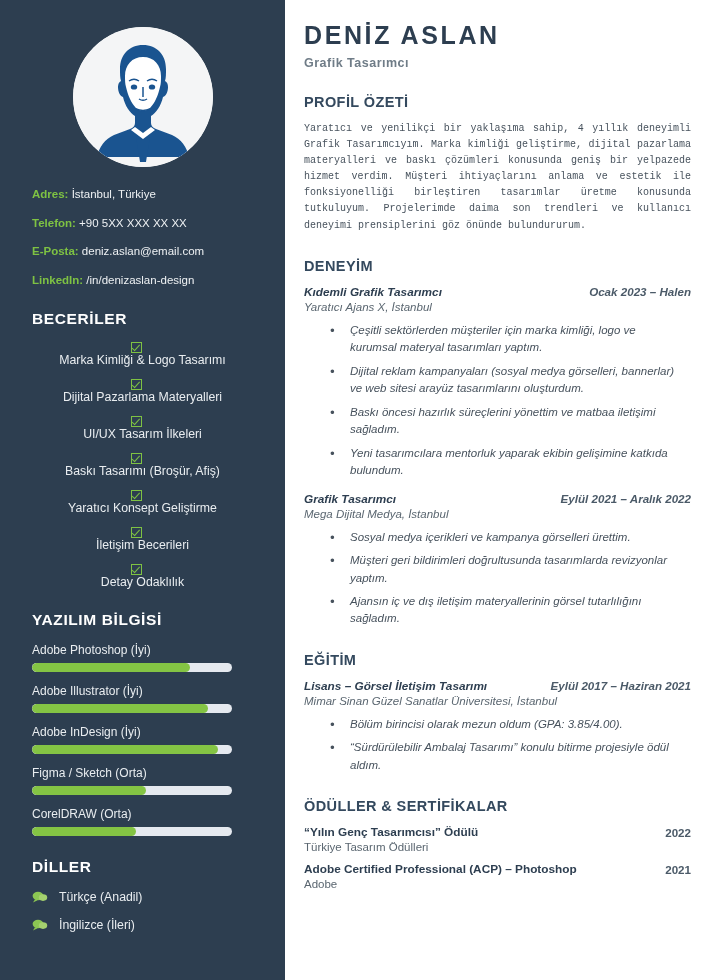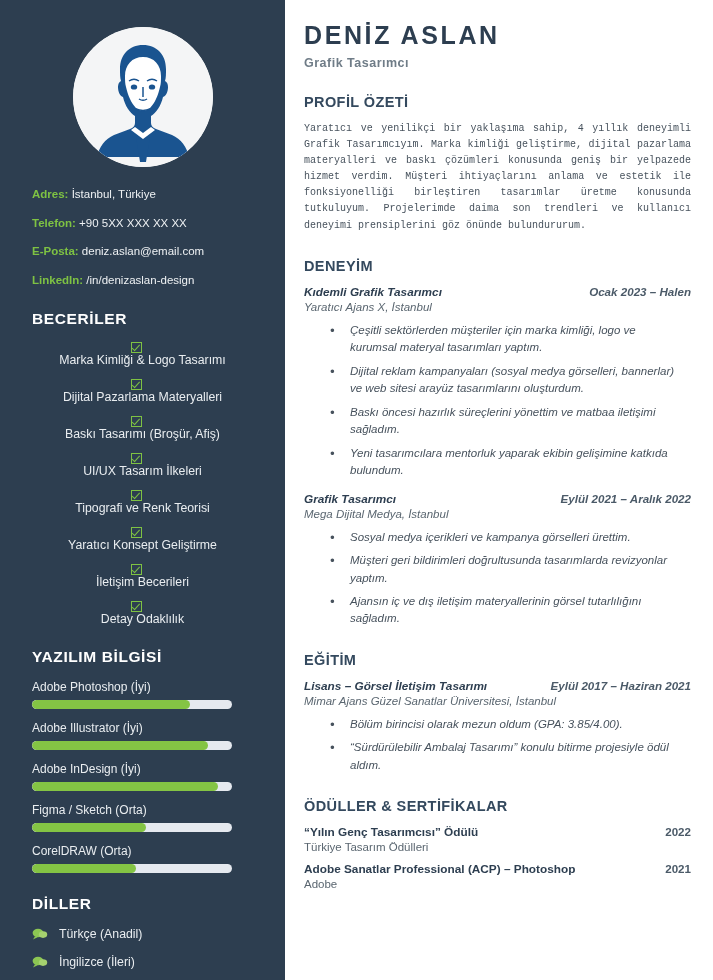--- a/index.html
+++ b/index.html
@@ -205,21 +205,21 @@
     left: -20px;
     color: #47525d;
     font-size: 13px;
     line-height: 1.35;
   }
 
   .award { margin-bottom: 9px; }
   .award-head {
     display: flex;
     justify-content: space-between;
-    align-items: flex-start;
+    align-items: flex-end;
   }
   .award-title {
     font-size: 11.8px;
     font-weight: bold;
     color: #2d3e50;
   }
   .award-year {
     font-size: 11.6px;
     font-weight: bold;
     color: #4b5a68;
@@ -290,29 +290,25 @@
         <li class="skill-item">
             <span class="check-box"></span>
             <span>Marka Kimliği &amp; Logo Tasarımı</span>
           </li>
         <li class="skill-item">
             <span class="check-box"></span>
             <span>Dijital Pazarlama Materyalleri</span>
           </li>
         <li class="skill-item">
             <span class="check-box"></span>
+            <span>UI/UX Tasarım İlkeleri</span>
+          </li>
+        <li class="skill-item">
+            <span class="check-box"></span>
             <span>Baskı Tasarımı (Broşür, Afiş)</span>
-          </li>
-        <li class="skill-item">
-            <span class="check-box"></span>
-            <span>UI/UX Tasarım İlkeleri</span>
-          </li>
-        <li class="skill-item">
-            <span class="check-box"></span>
-            <span>Tipografi ve Renk Teorisi</span>
           </li>
         <li class="skill-item">
             <span class="check-box"></span>
             <span>Yaratıcı Konsept Geliştirme</span>
           </li>
         <li class="skill-item">
             <span class="check-box"></span>
             <span>İletişim Becerileri</span>
           </li>
         <li class="skill-item">
@@ -420,39 +416,39 @@
       </ul>
     </div>
 
     <h2 class="sec-title">EĞİTİM</h2>
 
     <div class="entry">
       <div class="entry-head">
         <span class="entry-role">Lisans – Görsel İletişim Tasarımı</span>
         <span class="entry-date">Eylül 2017 – Haziran 2021</span>
       </div>
-      <div class="entry-org">Mimar Ajans Güzel Sanatlar Üniversitesi, İstanbul</div>
+      <div class="entry-org">Mimar Sinan Güzel Sanatlar Üniversitesi, İstanbul</div>
       <ul class="bullets">
         <li>Bölüm birincisi olarak mezun oldum (GPA: 3.85/4.00).</li>
         <li>“Sürdürülebilir Ambalaj Tasarımı” konulu bitirme projesiyle ödül aldım.</li>
       </ul>
     </div>
 
     <h2 class="sec-title">ÖDÜLLER &amp; SERTİFİKALAR</h2>
 
     <div class="award">
       <div class="award-head">
         <span class="award-title">“Yılın Genç Tasarımcısı” Ödülü</span>
         <span class="award-year">2022</span>
       </div>
       <div class="award-org">Türkiye Tasarım Ödülleri</div>
     </div>
 
     <div class="award">
       <div class="award-head">
-        <span class="award-title">Adobe Sanatlar Professional (ACP) – Photoshop</span>
+        <span class="award-title">Adobe Certified Professional (ACP) – Photoshop</span>
         <span class="award-year">2021</span>
       </div>
       <div class="award-org">Adobe</div>
     </div>
 
   </main>
 </div>
 
 </body></html>

